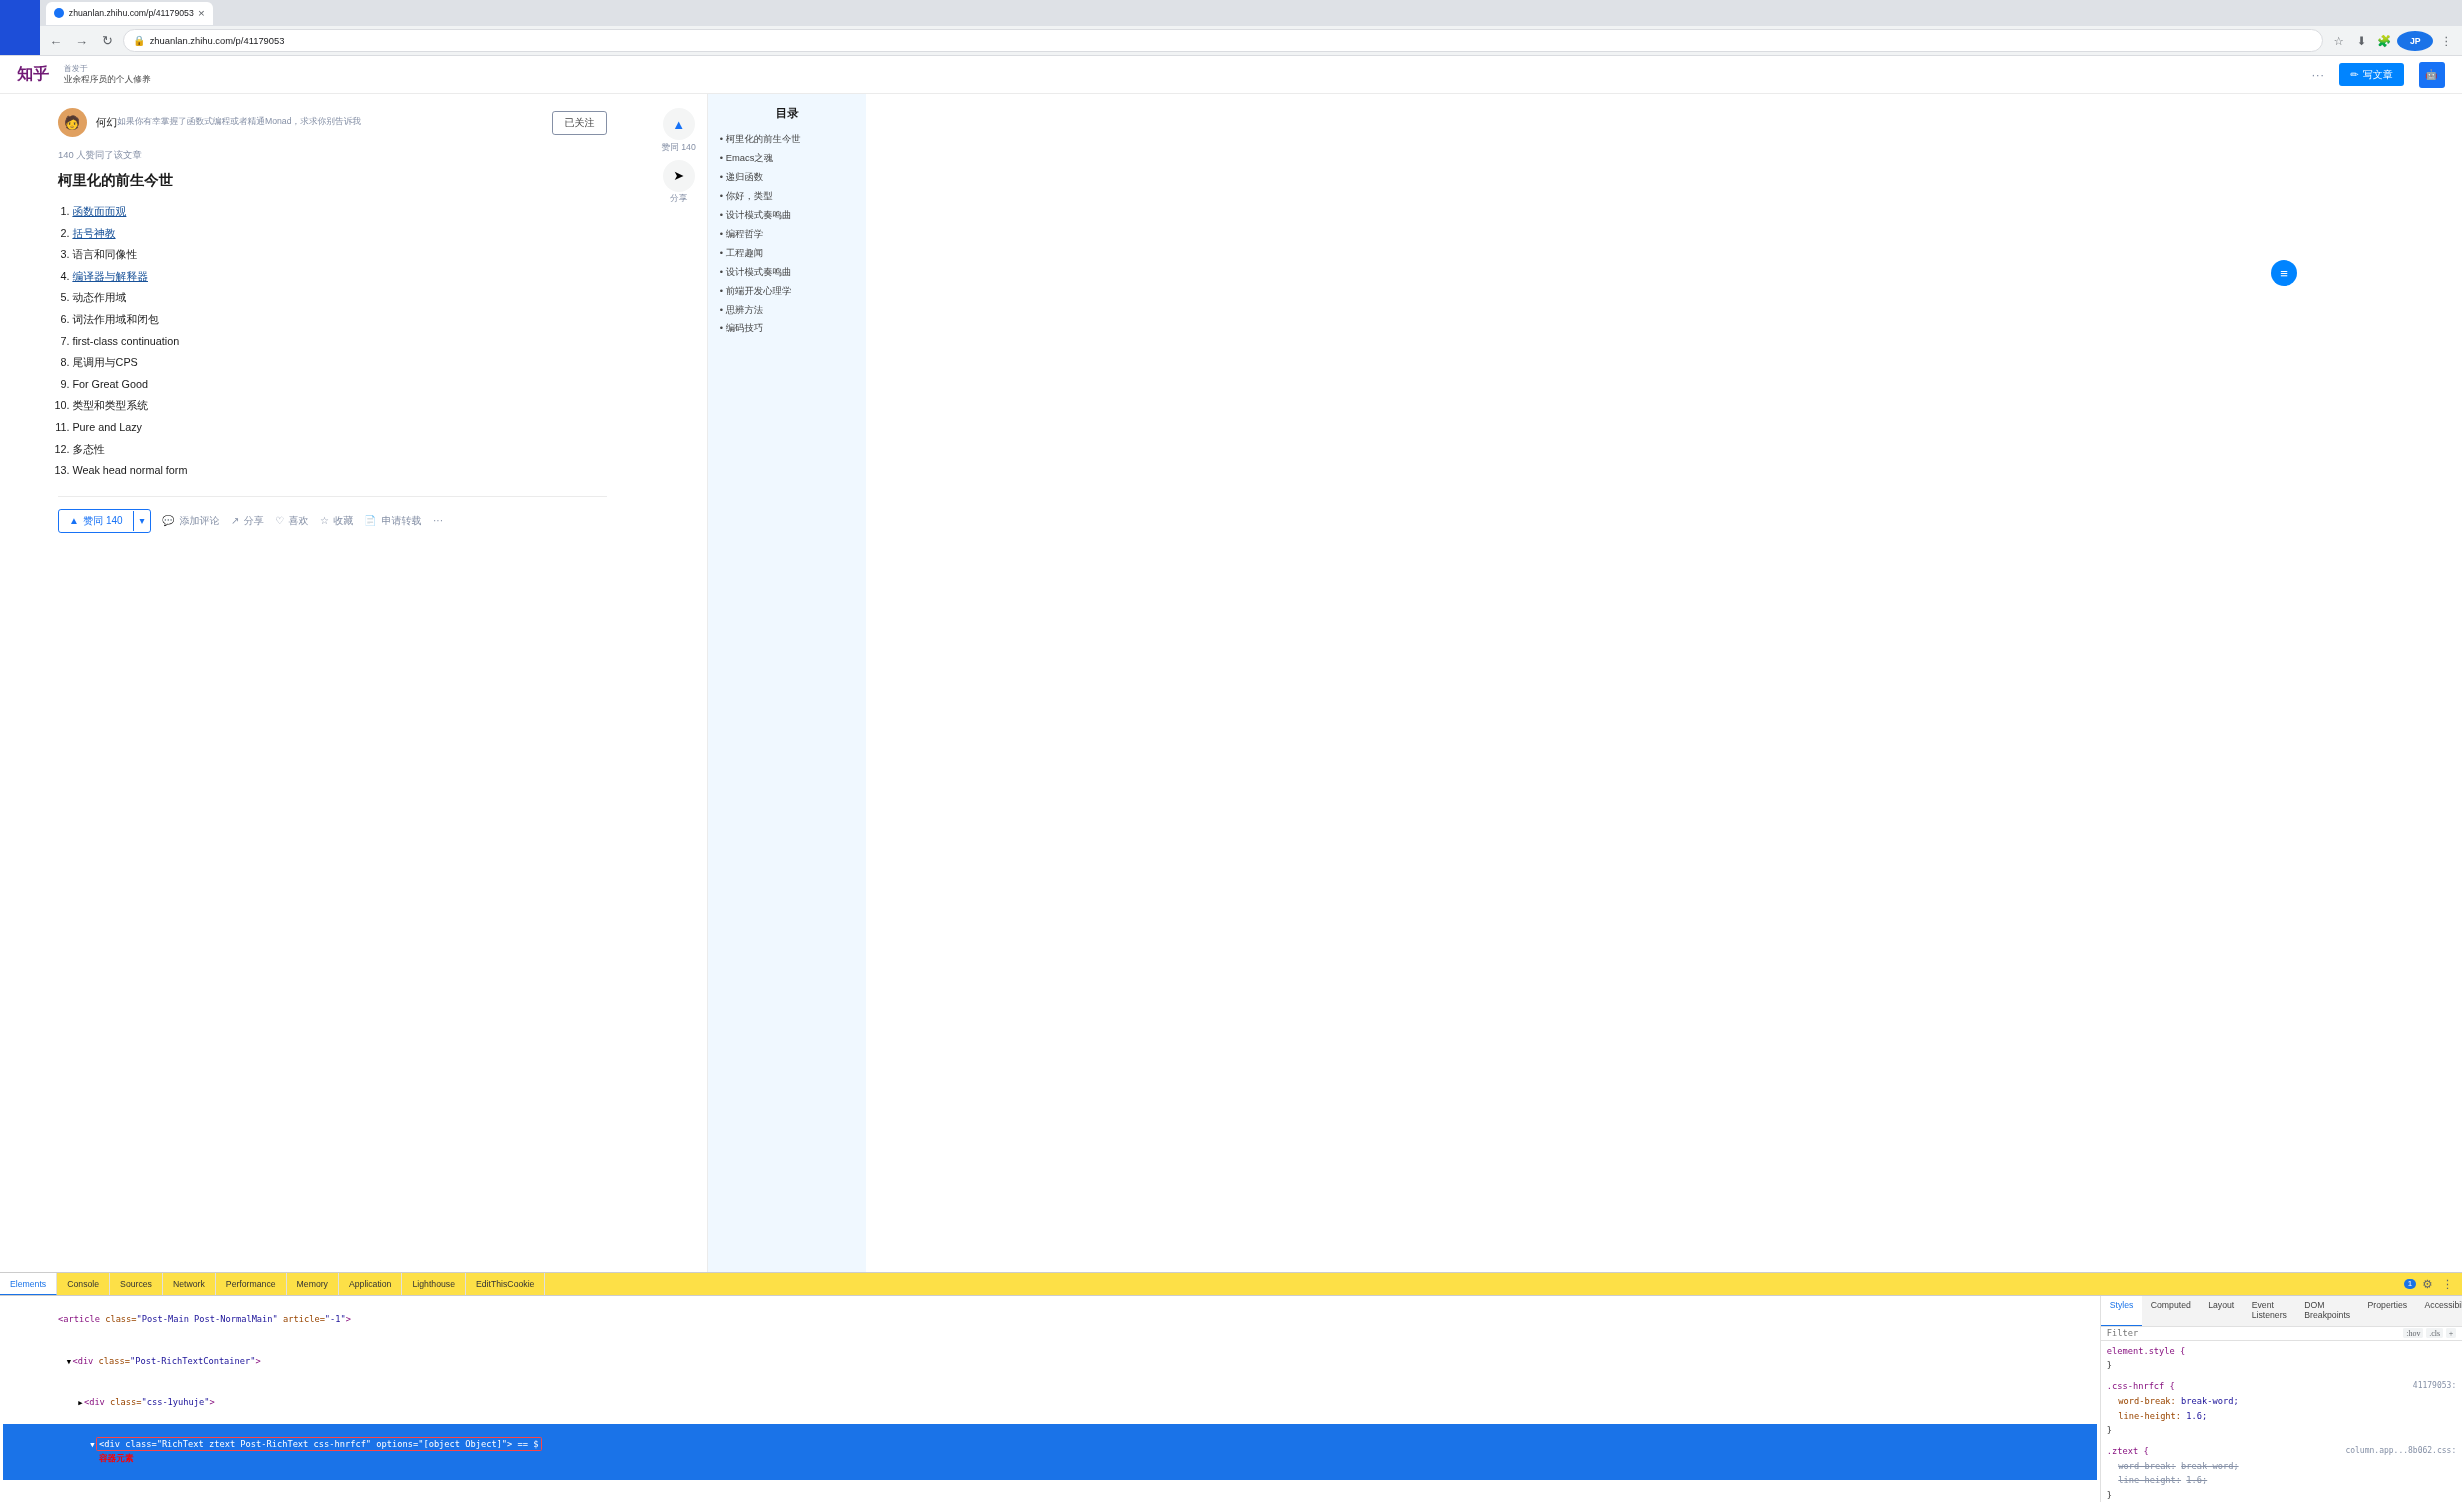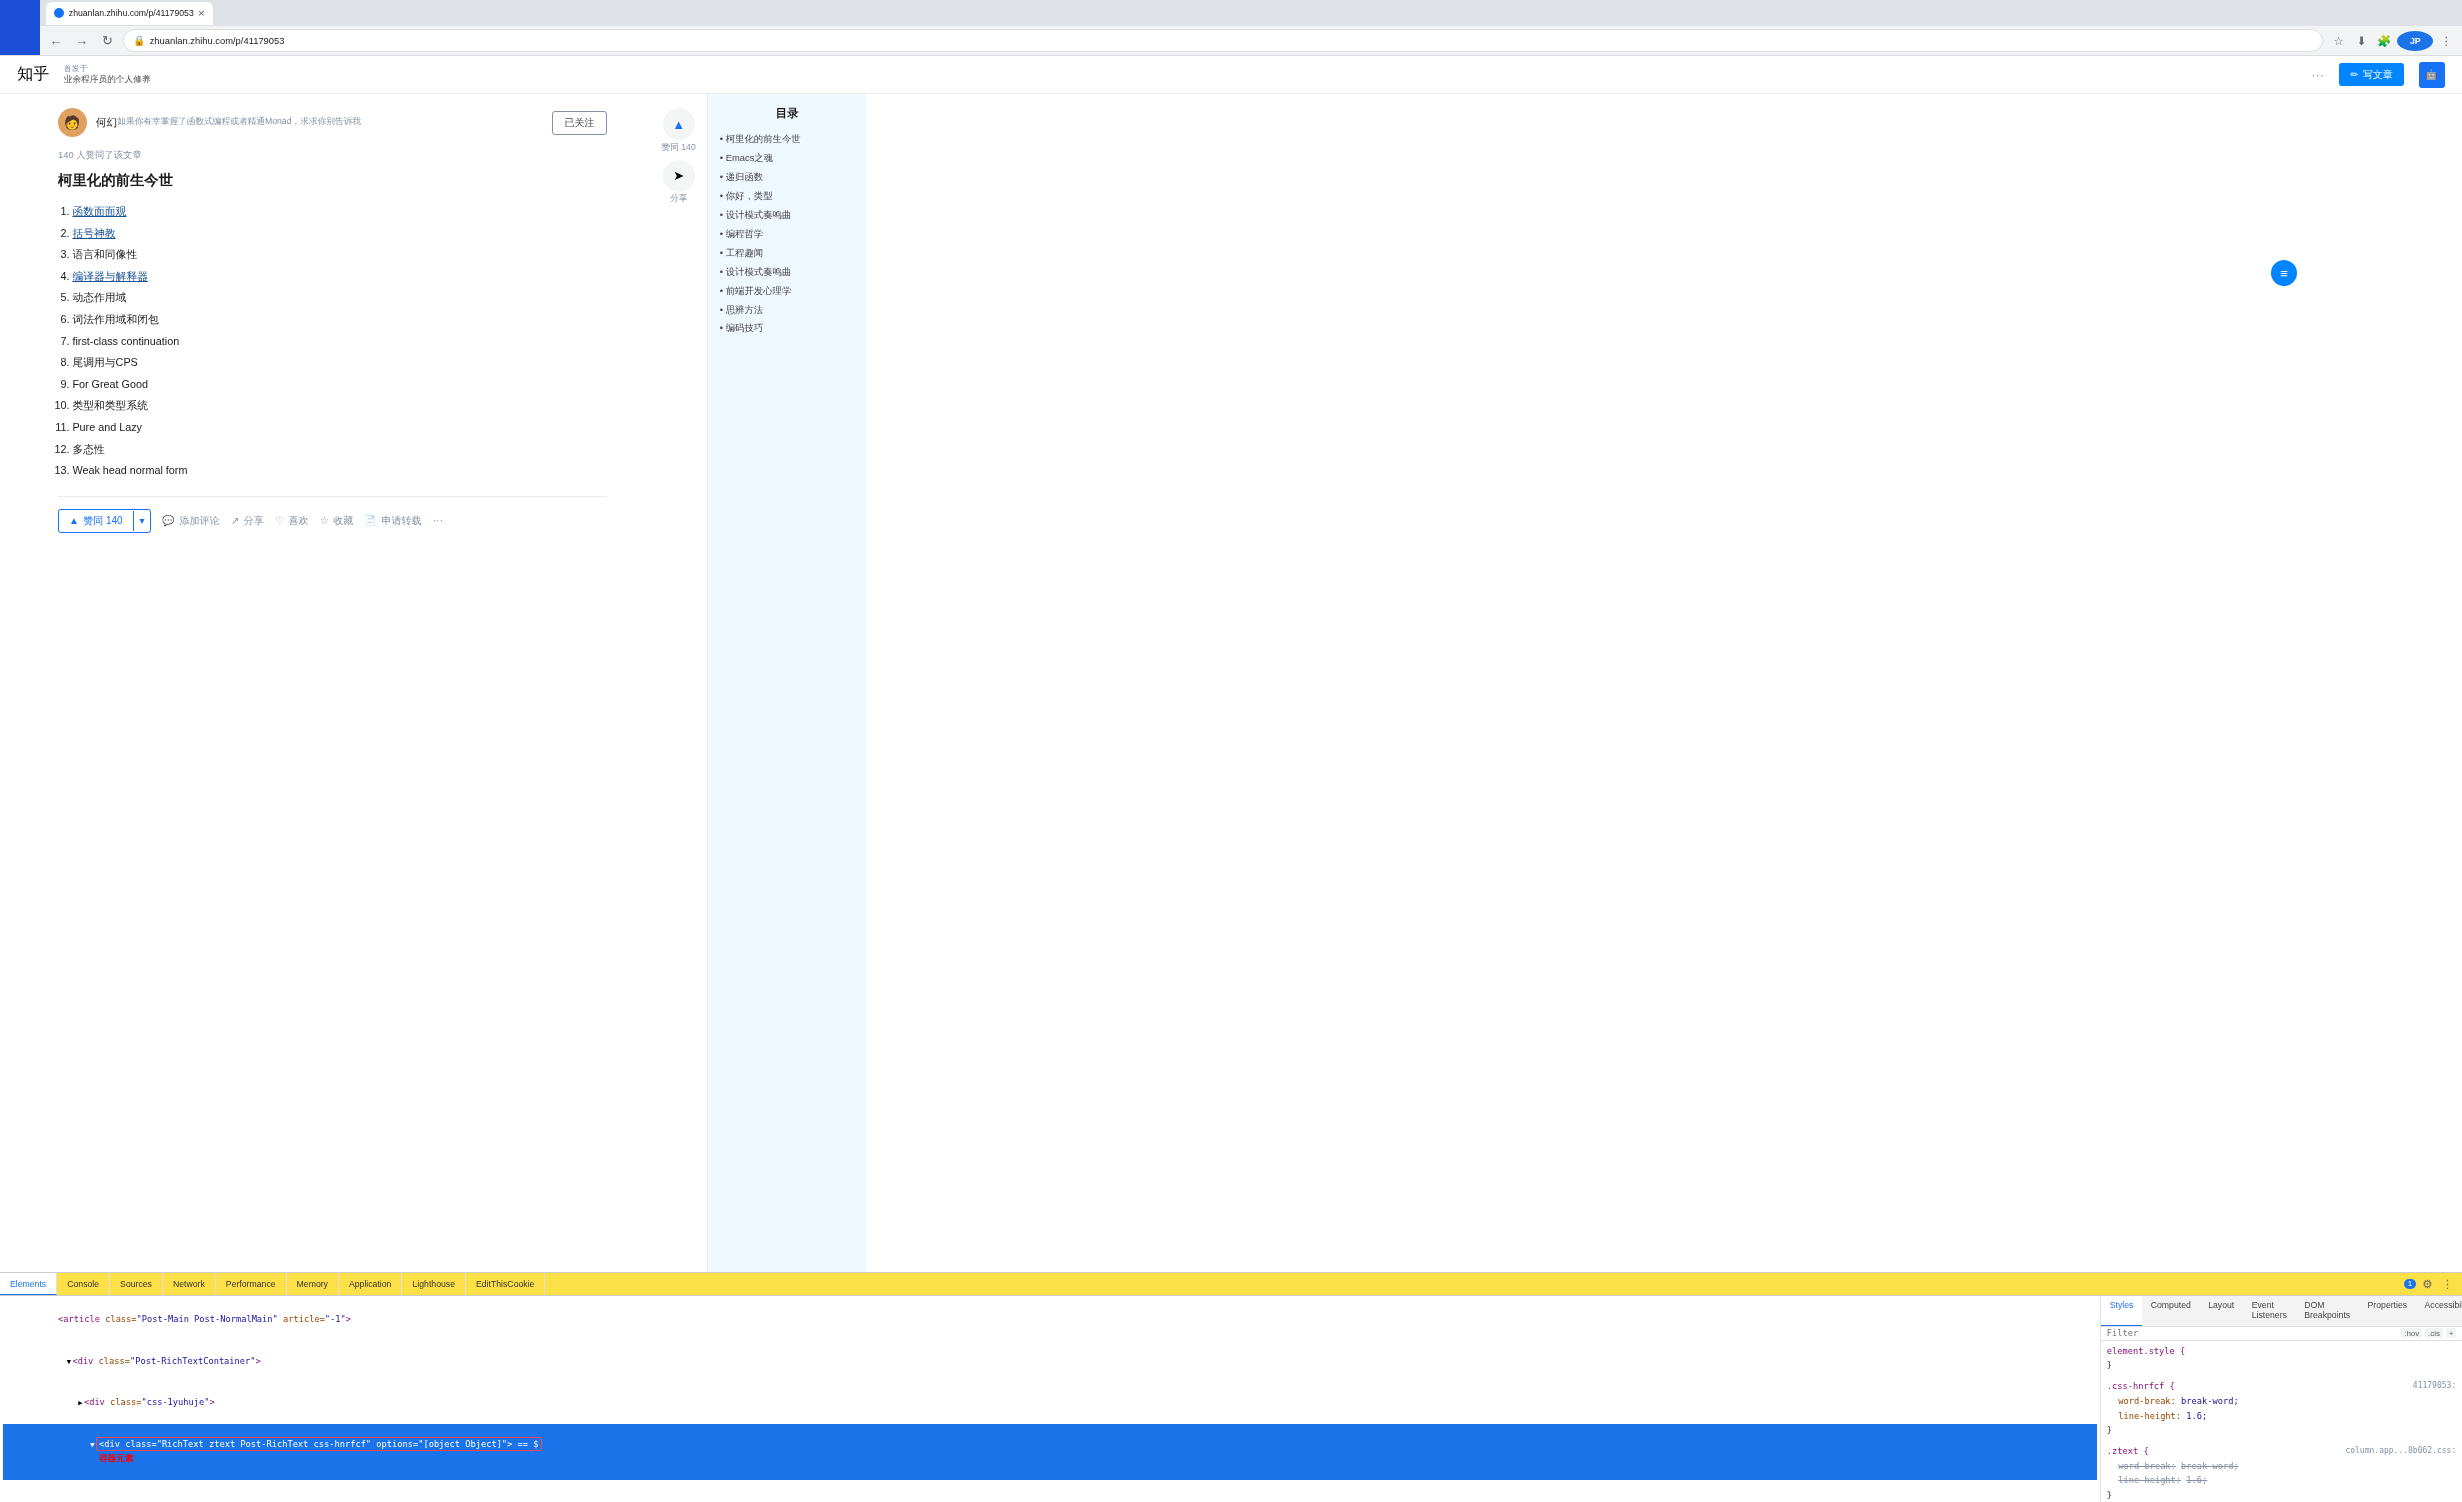--- a/index.html
+++ b/index.html
@@ -97,22 +97,22 @@
       display: flex;
       align-items: center;
       padding: 0 17.3px;
       height: 38px;
       border-bottom: 0.7px solid #ebebeb;
       gap: 14.4px;
       background: #fff;
     }
     .zhihu-logo {
       font-size: 16px;
-      font-weight: normal;
-      color: #000000;
+      font-weight: bold;
+      color: #701a75;
       font-family: "STKaiti", "KaiTi", serif;
     }
     .zhihu-subtitle {
       display: flex;
       flex-direction: column;
       font-size: 8.7px;
     }
     .subtitle-source { color: #8590a6; font-size: 8px; }
     .subtitle-name { color: #444; font-size: 8.7px; }
     .header-spacer { flex: 1; }
@@ -365,20 +365,21 @@
     .filter-tags {
       display: flex; gap: 2.9px;
       font-size: 8px;
       color: #5f6368;
     }
     .filter-tag {
       padding: 0.7px 2.9px;
       background: #f1f3f4;
       border-radius: 1.4px;
       cursor: pointer;
+      font-family: Liberation Serif, serif;
     }
 
     .styles-content {
       flex: 1;
       overflow-y: auto;
       padding: 2.9px 5.8px;
       font-family: monospace;
       font-size: 8.7px;
       line-height: 1.7;
     }

